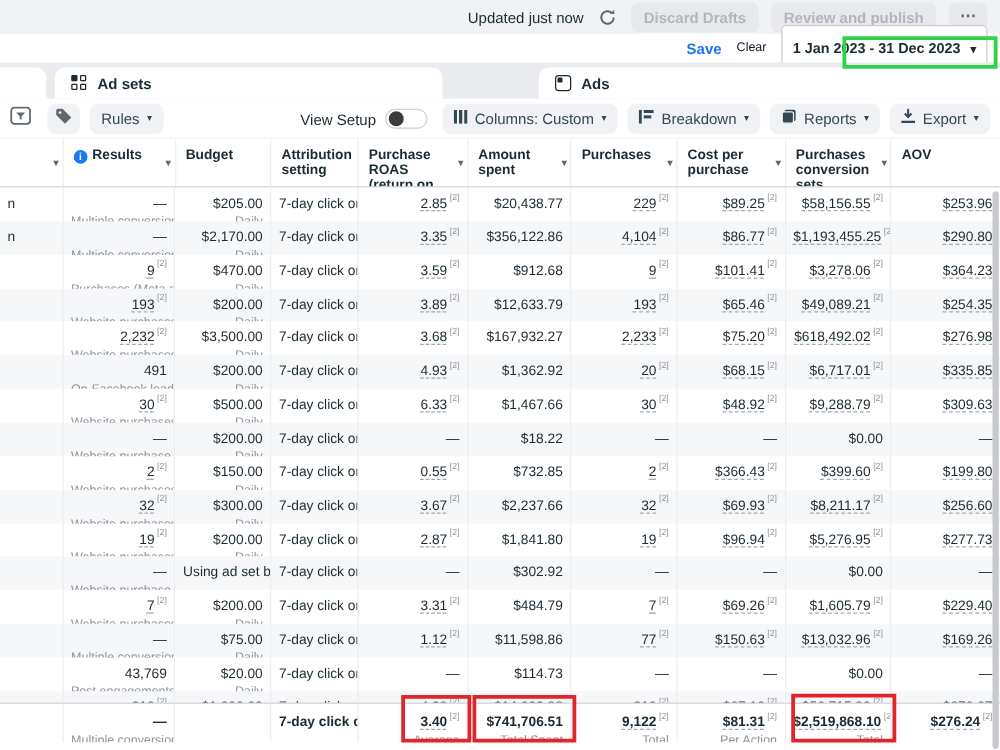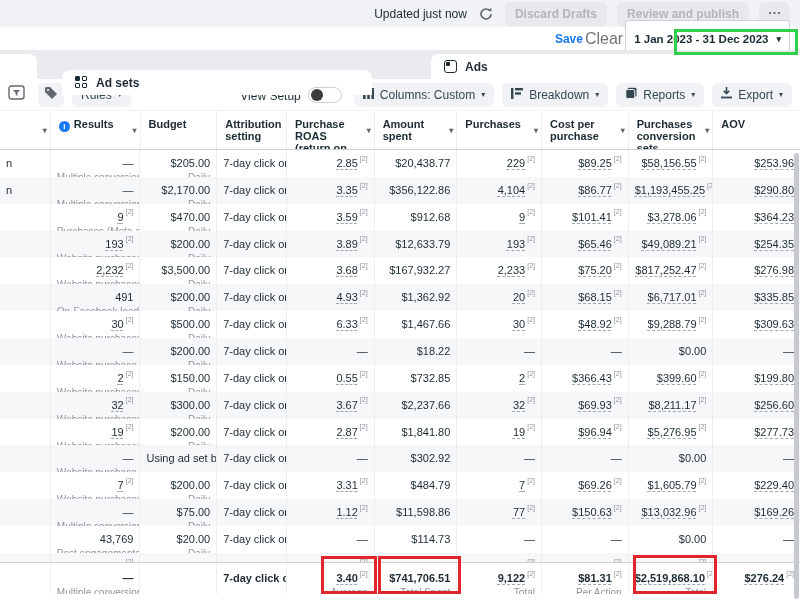--- a/index.html
+++ b/index.html
@@ -9,31 +9,31 @@
 
   
   .topbar { height:27px; background:var(--bar-bg,#f0f2f5); display:flex; align-items:center; justify-content:flex-end; gap:10px; padding-right:10px; }
   .updated { font-size:12px; color:#1c2b33; }
   .refresh-btn { width:18px; height:18px; display:flex; align-items:center; justify-content:center; cursor:pointer; }
   .btn { border:none; border-radius:6px; font-family:inherit; font-size:12px; font-weight:700; padding:5px 10px; cursor:default; }
   .btn.disabled { background:var(--disabled-bg,#e7e9ec); color:var(--disabled-text,#b2b6bb); }
   .btn.more { background:var(--disabled-bg,#e7e9ec); color:#606770; font-weight:700; padding:3px 9px 5px; font-size:13px; }
 
   
-  .savebar { height:23px; background:#fff; display:flex; align-items:center; justify-content:flex-end; gap:2px; padding-right:10px; }
+  .savebar { height:23px; background:#fff; display:flex; align-items:center; justify-content:flex-end; gap:12px; padding-right:10px; }
   .save-link { font-size:12px; font-weight:700; color:var(--accent,#1877f2); text-decoration:none; cursor:pointer; }
-  .clear-link { font-size:16px; color:#737373; text-decoration:none; cursor:pointer; }
+  .clear-link { font-size:10px; color:#0f172a; text-decoration:none; cursor:pointer; }
   .datebox { height:37px; border:1px solid #ced0d4; border-radius:4px; background:#fff; display:flex; align-items:center; gap:8px; padding:0 8px; font-size:11.5px; font-weight:700; cursor:pointer; }
   .datebox .caret { font-size:9px; color:#1c2b33; }
 
   
   .tabbar { height:29px; background:#e9ebee; position:relative; }
   .tabstub { position:absolute; left:0; top:4px; width:37px; height:25px; background:#fff; border-top-right-radius:8px; }
   .tab { position:absolute; top:4px; height:25px; background:#fff; border-top-left-radius:8px; border-top-right-radius:8px; display:flex; align-items:center; gap:8px; padding-left:13px; font-size:12px; font-weight:700; cursor:pointer; }
-  .tab-adsets { left:62px; width:310px;margin-top:16px; }
+  .tab-adsets { left:44px; width:310px; }
   .tab-ads { left:431px; width:435px; }
   .ico-adsets { width:13px; height:13px; display:grid; grid-template-columns:5px 5px; grid-template-rows:5px 5px; gap:2px; }
   .ico-adsets span { border:1.5px solid #1c2b33; border-radius:1px; }
   .ico-adsets span:first-child { background:#1c2b33; }
   .ico-ads { width:13px; height:13px; border:1.5px solid #1c2b33; border-radius:3px; position:relative; }
   .ico-ads::after { content:""; position:absolute; left:1px; top:1px; width:4px; height:4px; background:#1c2b33; border-radius:1px; }
 
   
   .toolbar { height:32px; background:#fff; display:flex; align-items:center; padding:0 8px 0 4px; gap:8px; border-bottom:1px solid #f0f2f5; }
   .icon-btn { height:24px; min-width:26px; border-radius:6px; display:flex; align-items:center; justify-content:center; cursor:pointer; background:#fff; border:none; }
@@ -249,21 +249,21 @@
         </div>
         <div class="trow">
           <div class="cell c0 attrcell"><span class="val"></span></div>
           <div class="cell c1 bl num"><span class="val u">2,232</span><sup>[2]</sup><div class="sub">Website purchases</div></div>
           <div class="cell c2 bl num"><span class="val">$3,500.00</span><div class="sub">Daily</div></div>
           <div class="cell c3 bl attrcell"><span class="val">7-day click or 1...</span></div>
           <div class="cell c4 bl num"><span class="val u">3.68</span><sup>[2]</sup></div>
           <div class="cell c5 bl num"><span class="val">$167,932.27</span></div>
           <div class="cell c6 bl num"><span class="val u">2,233</span><sup>[2]</sup></div>
           <div class="cell c7 bl num"><span class="val u">$75.20</span><sup>[2]</sup></div>
-          <div class="cell c8 bl num"><span class="val u">$817,252.47</span><sup>[2]</sup></div>
+          <div class="cell c8 bl num"><span class="val u">$618,492.02</span><sup>[2]</sup></div>
           <div class="cell c9 bl num"><span class="val u">$276.98</span></div>
         </div>
         <div class="trow alt">
           <div class="cell c0 attrcell"><span class="val"></span></div>
           <div class="cell c1 bl num"><span class="val">491</span><div class="sub">On-Facebook leads</div></div>
           <div class="cell c2 bl num"><span class="val">$200.00</span><div class="sub">Daily</div></div>
           <div class="cell c3 bl attrcell"><span class="val">7-day click or 1...</span></div>
           <div class="cell c4 bl num"><span class="val u">4.93</span><sup>[2]</sup></div>
           <div class="cell c5 bl num"><span class="val">$1,362.92</span></div>
           <div class="cell c6 bl num"><span class="val u">20</span><sup>[2]</sup></div>

